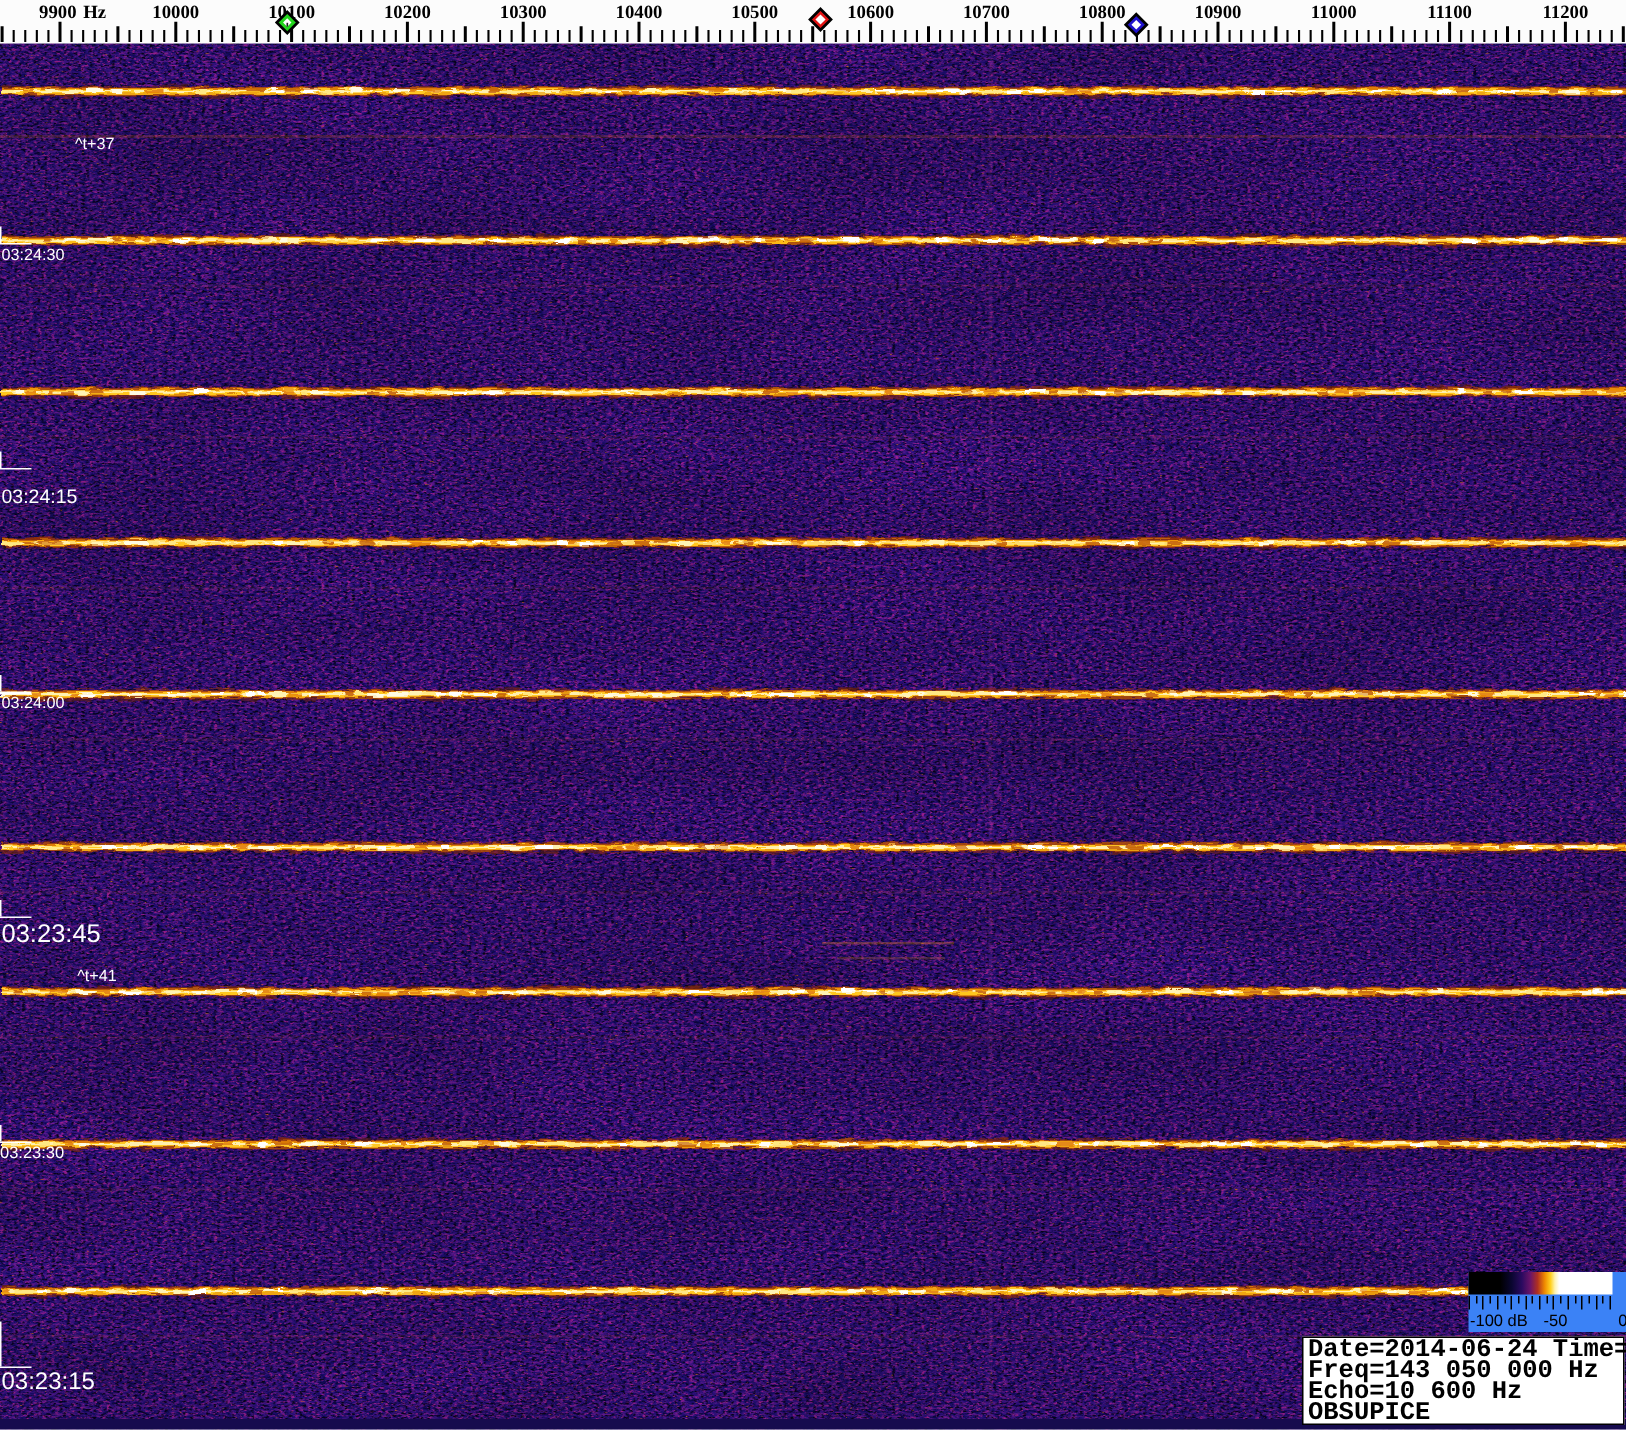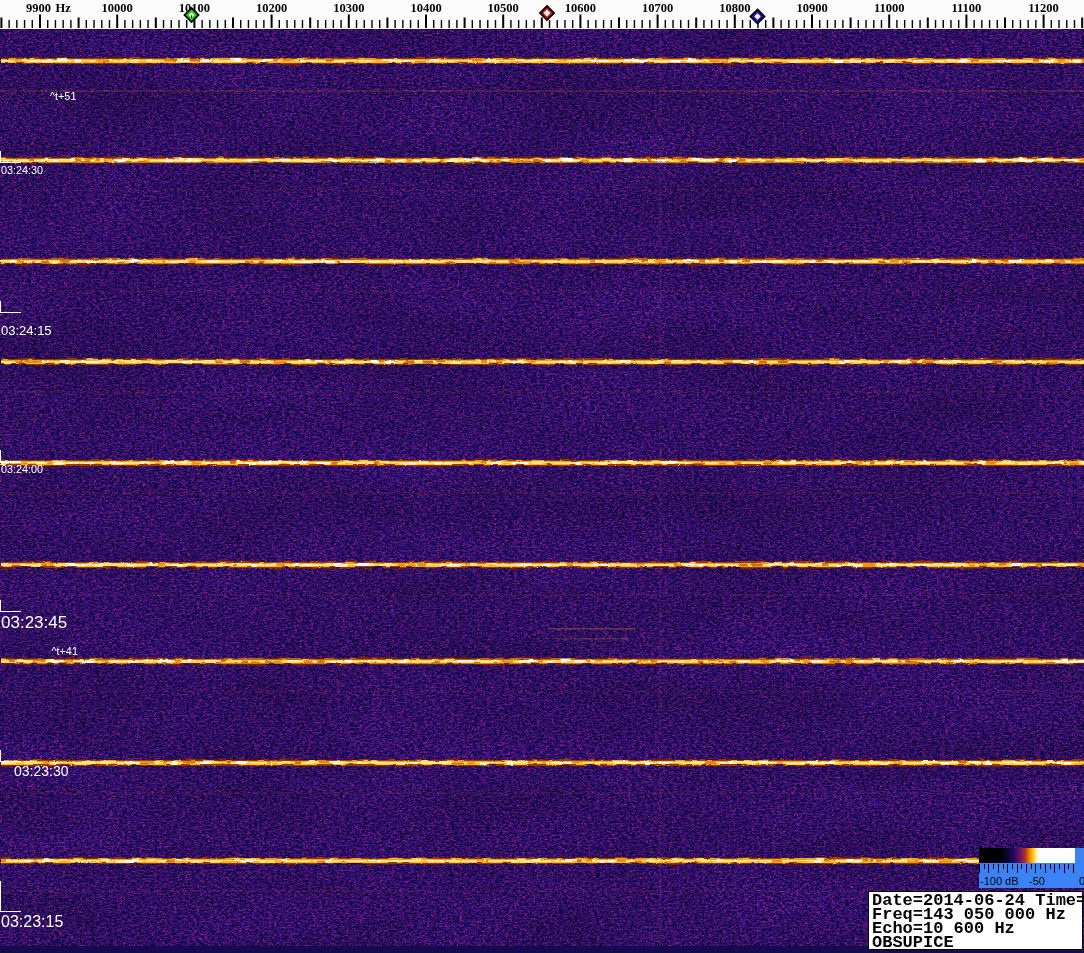--- a/index.html
+++ b/index.html
@@ -1139,37 +1139,37 @@
       </g>
       <g transform="translate(547.0,13.0)">
         <path d="M0 -7.0 L7.0 0 L0 7.0 L-7.0 0 Z" fill="#e01414" stroke="#000" stroke-width="1.8"></path>
         <path d="M0 -3.4 L3.4 0 L0 3.4 L-3.4 0 Z" fill="#ffffff"></path>
       </g>
       <g transform="translate(757.5,16.5)">
         <path d="M0 -7.0 L7.0 0 L0 7.0 L-7.0 0 Z" fill="#2012cd" stroke="#000" stroke-width="1.8"></path>
         <path d="M0 -3.2 L3.2 0 L0 3.2 L-3.2 0 Z" fill="#ffffff"></path>
       </g>
     </svg>
-    <div style="position:absolute;left:50px;top:90px;font-size:10.8px;color:#ffffff;white-space:nowrap">^t+51</div>
+    <div style="position:absolute;left:50px;top:90px;font-size:10.8px;color:#ffffff;white-space:nowrap">^t+37</div>
     <div style="position:absolute;left:51.5px;top:645px;font-size:10.8px;color:#ffffff;white-space:nowrap">^t+41</div>
     <div style="position:absolute;left:0px;top:150.7px;width:1.2px;height:11px;background:#fff"></div>
     <div style="position:absolute;left:0px;top:161.7px;width:20.5px;height:1.2px;background:#fff"></div>
     <div style="position:absolute;left:1px;top:163.5px;font-size:10.8px;color:#ffffff;white-space:nowrap">03:24:30</div>
     <div style="position:absolute;left:0px;top:300.6px;width:1.2px;height:11px;background:#fff"></div>
     <div style="position:absolute;left:0px;top:311.6px;width:20.5px;height:1.2px;background:#fff"></div>
     <div style="position:absolute;left:1px;top:323px;font-size:13px;color:#ffffff;white-space:nowrap">03:24:15</div>
     <div style="position:absolute;left:0px;top:450.4px;width:1.2px;height:11px;background:#fff"></div>
     <div style="position:absolute;left:0px;top:461.4px;width:20.5px;height:1.2px;background:#fff"></div>
     <div style="position:absolute;left:1px;top:463.2px;font-size:10.8px;color:#ffffff;white-space:nowrap">03:24:00</div>
     <div style="position:absolute;left:0px;top:600.3px;width:1.2px;height:11px;background:#fff"></div>
     <div style="position:absolute;left:0px;top:611.3px;width:20.5px;height:1.2px;background:#fff"></div>
     <div style="position:absolute;left:1px;top:613.0999999999999px;font-size:17px;color:#ffffff;white-space:nowrap">03:23:45</div>
     <div style="position:absolute;left:0px;top:750.2px;width:1.2px;height:11px;background:#fff"></div>
     <div style="position:absolute;left:0px;top:761.2px;width:20.5px;height:1.2px;background:#fff"></div>
-    <div style="position:absolute;left:14px;top:763.0px;font-size:14px;color:#ffffff;white-space:nowrap">03:23:30</div>
+    <div style="position:absolute;left:0;top:763.0px;font-size:11px;color:#ffffff;white-space:nowrap">03:23:30</div>
     <div style="position:absolute;left:0px;top:881.0px;width:1.2px;height:30px;background:#fff"></div>
     <div style="position:absolute;left:0px;top:911.0px;width:20.5px;height:1.2px;background:#fff"></div>
     <div style="position:absolute;left:1px;top:912.8px;font-size:16px;color:#ffffff;white-space:nowrap">03:23:15</div>
 <div style="position:absolute;left:979px;top:847.5px;width:108px;height:40px;background:#3b82f6;">
       <div style="position:absolute;left:0;top:0;width:96px;height:15.5px;background:linear-gradient(to right,#000 0%,#000 22%,#0a0630 30%,#2a0a60 37%,#6b1468 43%,#b03020 48%,#f08c00 53%,#ffd020 57%,#fff3b0 60%,#ffffff 63%,#ffffff 100%)"></div>
       <div style="position:absolute;left:0.0px;top:16px;width:1px;height:9.5px;background:#000"></div>
       <div style="position:absolute;left:4.7px;top:16px;width:1px;height:5.5px;background:#000"></div>
       <div style="position:absolute;left:9.4px;top:16px;width:1px;height:9.5px;background:#000"></div>
       <div style="position:absolute;left:14.1px;top:16px;width:1px;height:5.5px;background:#000"></div>
       <div style="position:absolute;left:18.8px;top:16px;width:1px;height:9.5px;background:#000"></div>

